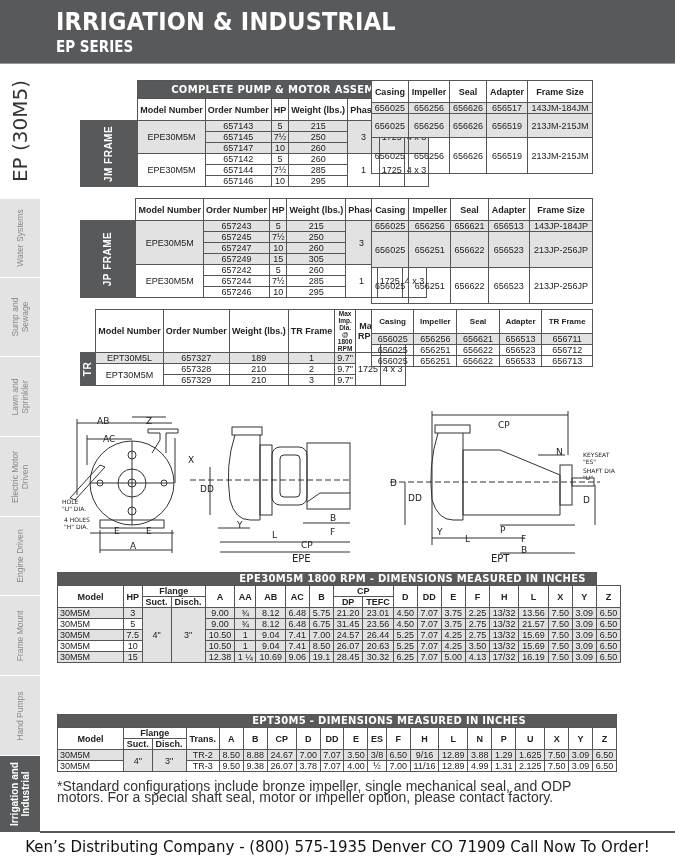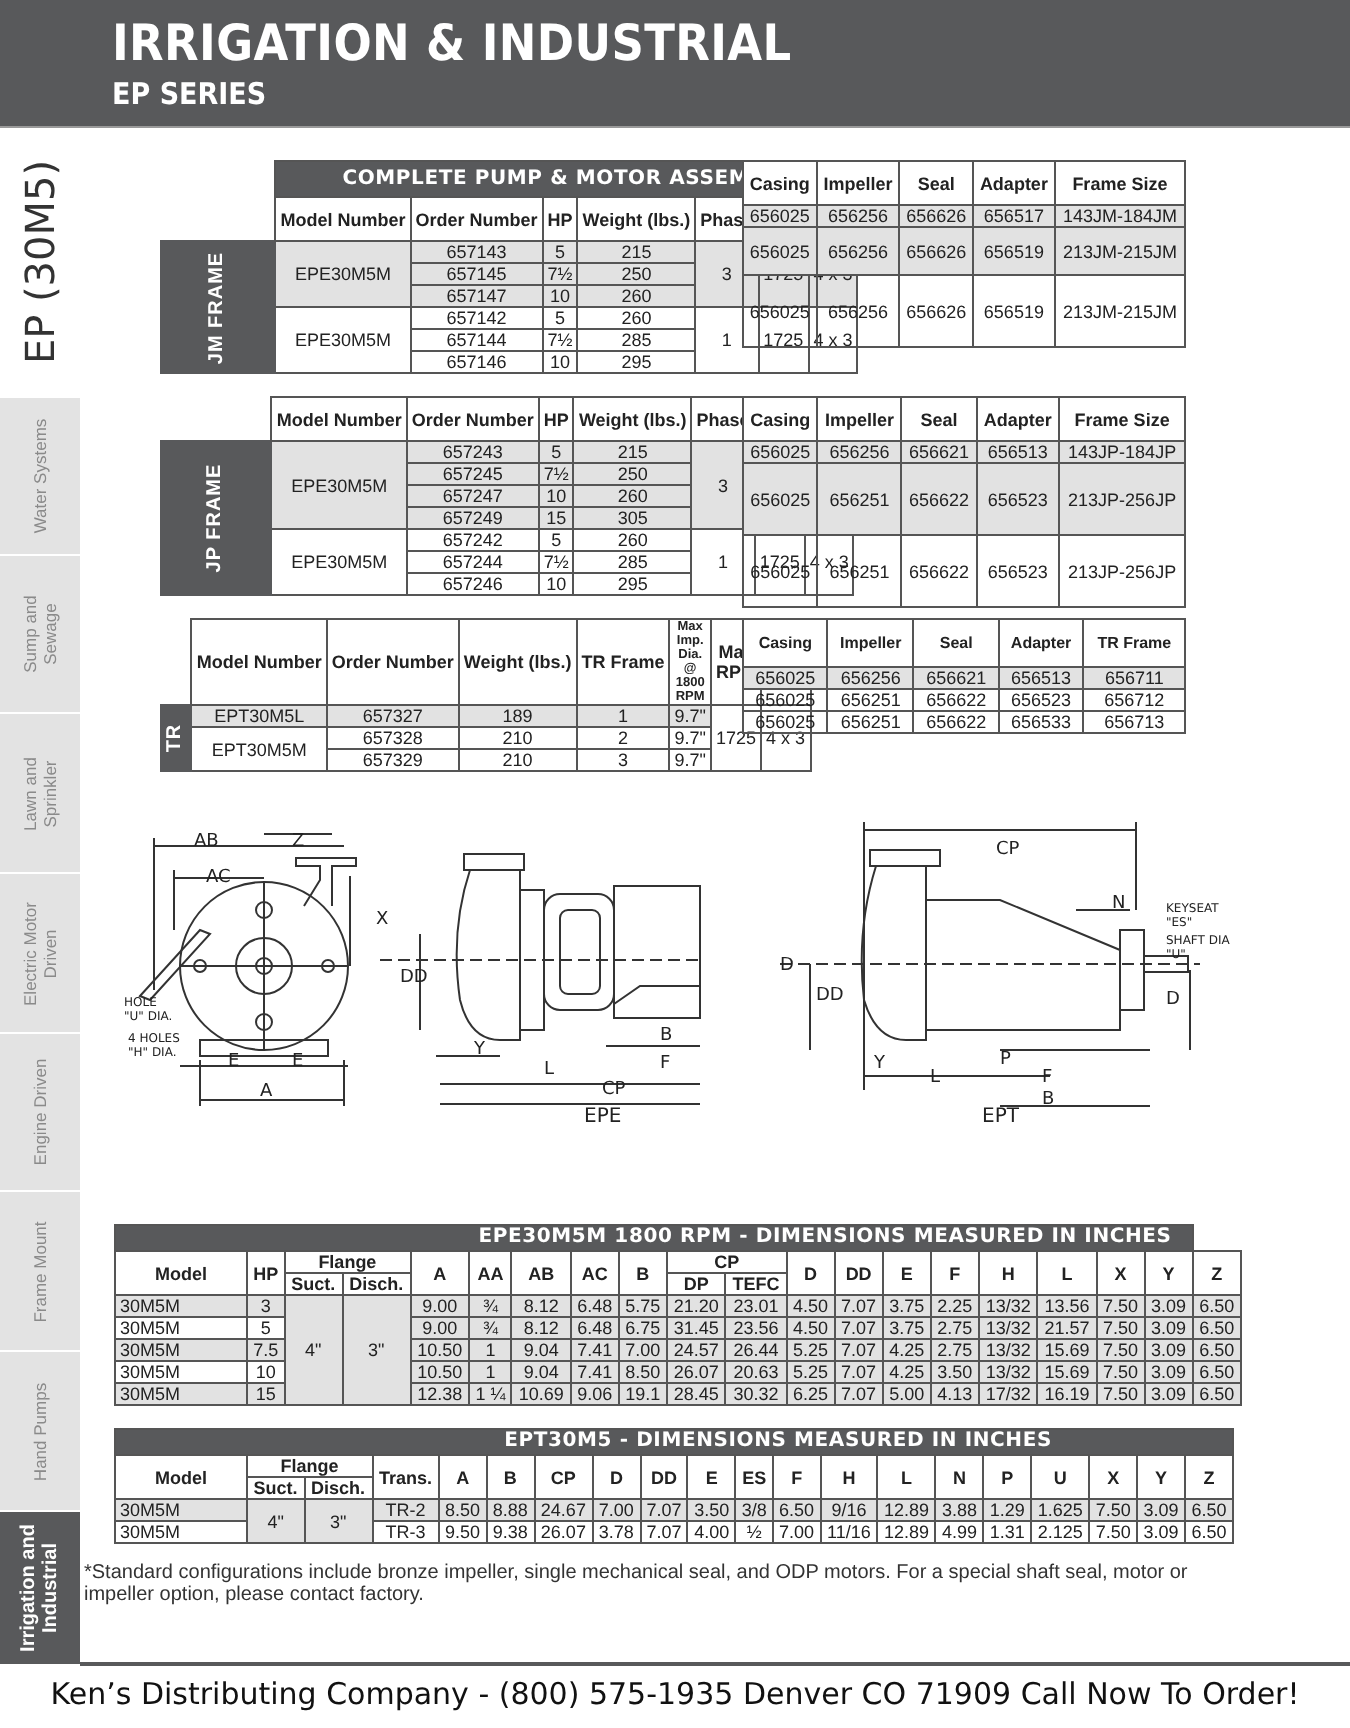--- a/index.html
+++ b/index.html
@@ -24,21 +24,21 @@
   table { border-collapse: collapse; position: absolute; font-size: 9px; }
   td, th { border: 1px solid #555; text-align: center; padding: 0 2px; height: 11px; line-height: 10px; white-space: nowrap; }
   th { font-weight: bold; font-size: 9px; background: #fff; }
   .cap { background: #58595b; color: #fff; font-weight: bold; font-size: 10px; height: 18px; letter-spacing: 0.3px; font-family: "DejaVu Sans", sans-serif; }
   .g { background: #e2e2e2; }
   .side-lab { background: #58595b; color: #fff; font-weight: bold; font-size: 10px; width: 24px; padding: 0; border-color: #58595b; }
   .side-lab span { display: inline-block; transform: rotate(-90deg); white-space: nowrap; letter-spacing: 0.5px; }
   .blank { border: none; background: transparent; }
   .small { font-size: 6.5px; line-height: 7px; }
 
-  .note { position: absolute; left: 42px; top: 781px; width: 560px; font-size: 10px; line-height: 11px; color: #333; }
+  .note { position: absolute; left: 57px; top: 781px; width: 560px; font-size: 14px; line-height: 11px; color: #333; }
 
   .drawing { position: absolute; }
   .dlabel { position: absolute; font-size: 9px; color: #222; font-family: "DejaVu Sans", sans-serif; }
 </style>
 </head>
 <body>
 
 <div class="header">
   <div class="t1">IRRIGATION &amp; INDUSTRIAL</div>
   <div class="t2">EP SERIES</div>
@@ -414,21 +414,21 @@
 <div class="dlabel" style="left:390px;top:478px">D</div>
 <div class="dlabel" style="left:408px;top:493px">DD</div>
 <div class="dlabel" style="left:437px;top:527px">Y</div>
 <div class="dlabel" style="left:465px;top:534px">L</div>
 <div class="dlabel" style="left:500px;top:525px">P</div>
 <div class="dlabel" style="left:521px;top:534px">F</div>
 <div class="dlabel" style="left:521px;top:545px">B</div>
 <div class="dlabel" style="left:583px;top:495px">D</div>
 <div class="dlabel" style="left:491px;top:553px;font-size:10px">EPT</div>
 
-<table style="left:57px;top:612px;width:564px;font-size:9px">
+<table style="left:57px;top:572px;width:564px;font-size:9px">
   <tbody>
       <tr>
         <td class="cap" colspan="19" style="text-align:right;padding-right:10px;height:13px">EPE30M5M 1800 RPM - DIMENSIONS MEASURED IN INCHES</td>
       </tr>
   <tr>
     <th rowspan="2" style="width:66px">Model</th>
     <th rowspan="2">HP</th>
     <th colspan="2">Flange</th>
     <th rowspan="2">A</th>
     <th rowspan="2">AA</th>

